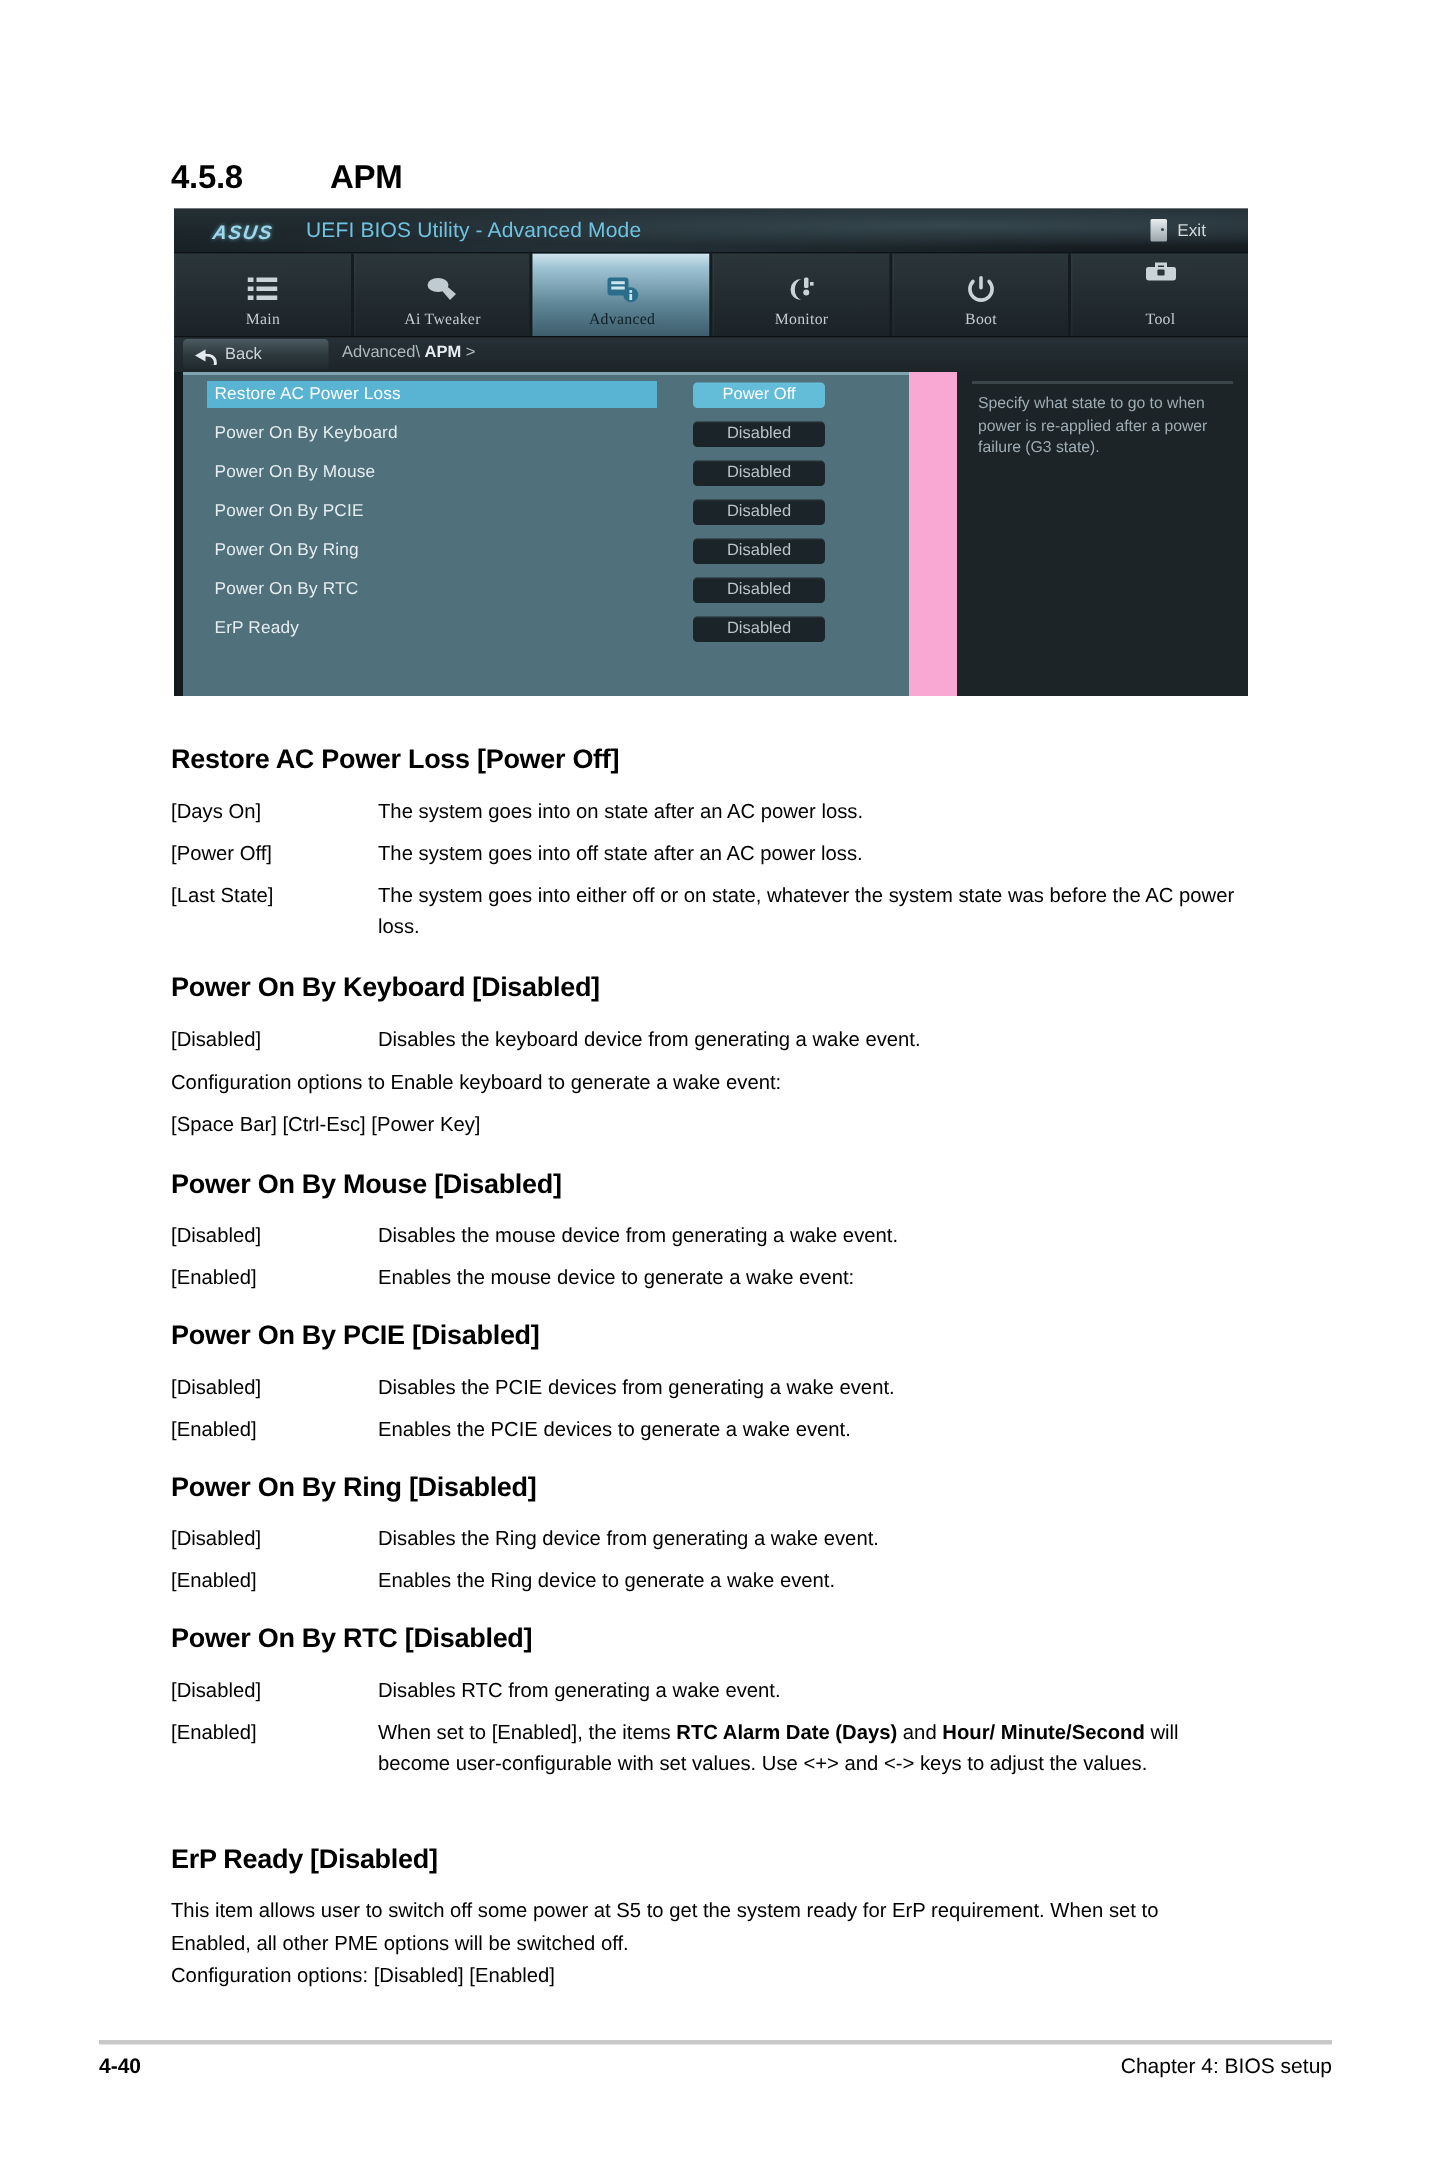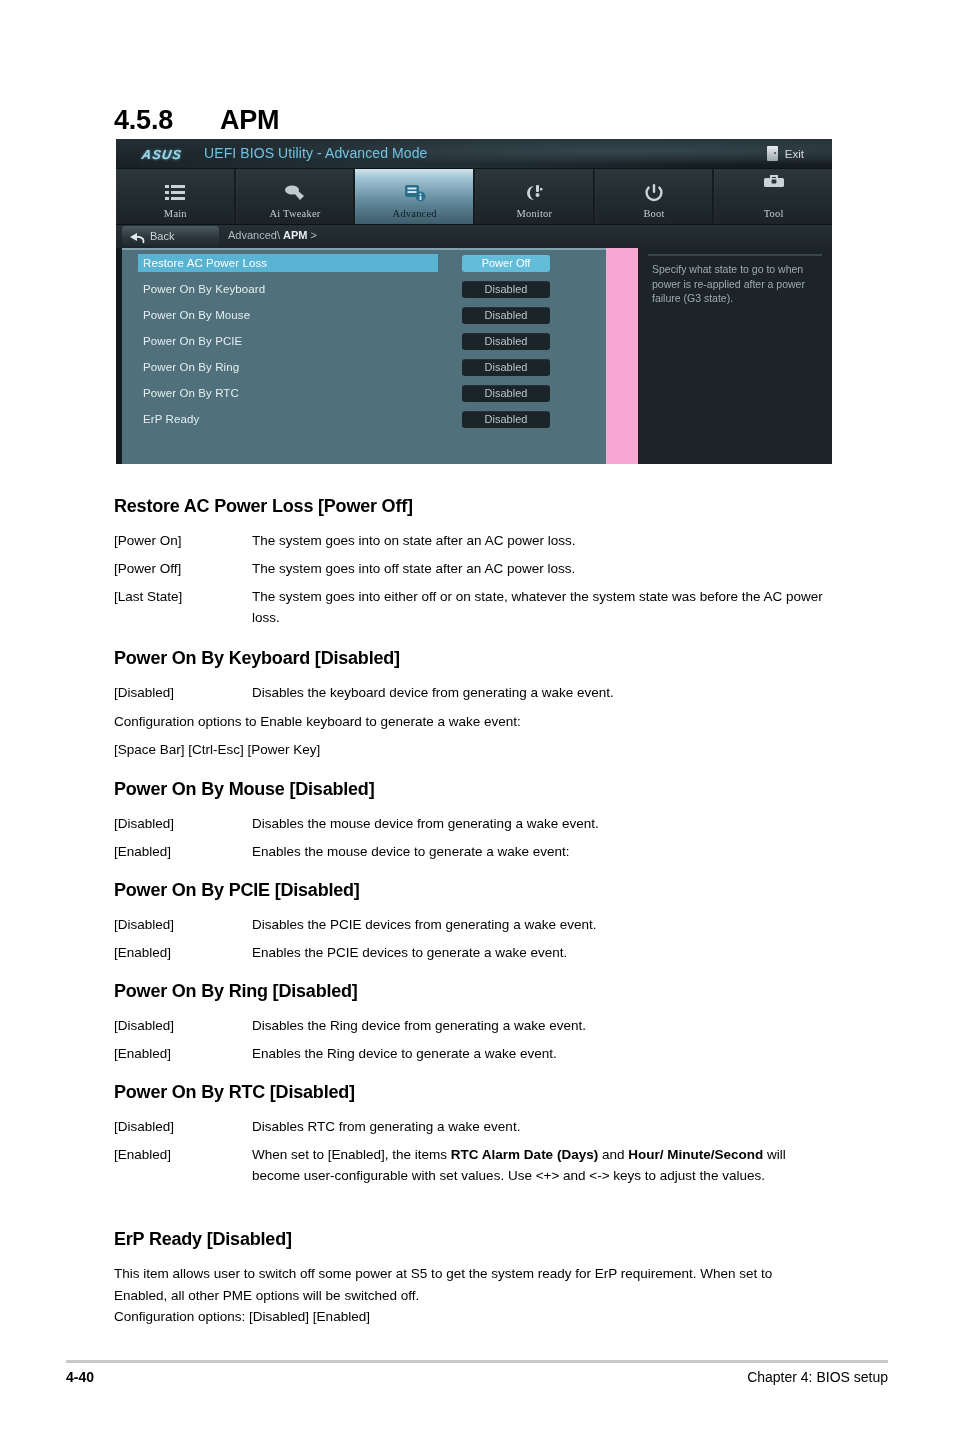--- a/index.html
+++ b/index.html
@@ -16,21 +16,21 @@
     width: 954px;
     height: 1438px;
     background: #ffffff;
   }
 
   
   .sec-head {
     position: absolute;
     left: 114px;
     top: 105px;
-    font-size: 27px;
+    font-size: 22px;
     font-weight: bold;
     letter-spacing: -0.2px;
     white-space: nowrap;
   }
   .sec-num { display: inline-block; width: 106px; }
 
   
   .bios {
     position: absolute;
     left: 116px;
@@ -458,21 +458,21 @@
         <div class="help-text">Specify what state to go to when power is re-applied after a power failure (G3 state).</div>
       </div>
     </div>
   </div>
 
   <div class="doc">
 
     <h3 class="item" style="top:496px">Restore AC Power Loss [Power Off]</h3>
     <div class="deflist" style="top:530px">
       <div class="defrow">
-        <span class="defterm">[Power On]</span>
+        <span class="defterm">[Days On]</span>
         <span class="defdesc">The system goes into on state after an AC power loss.</span>
       </div>
       <div class="defrow">
         <span class="defterm">[Power Off]</span>
         <span class="defdesc">The system goes into off state after an AC power loss.</span>
       </div>
       <div class="defrow">
         <span class="defterm">[Last State]</span>
         <span class="defdesc">The system goes into either off or on state, whatever the system state was before the AC power loss.</span>
       </div>

